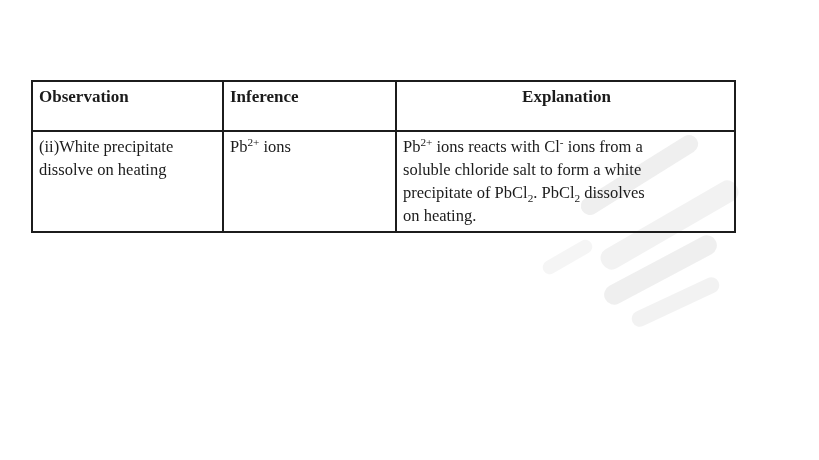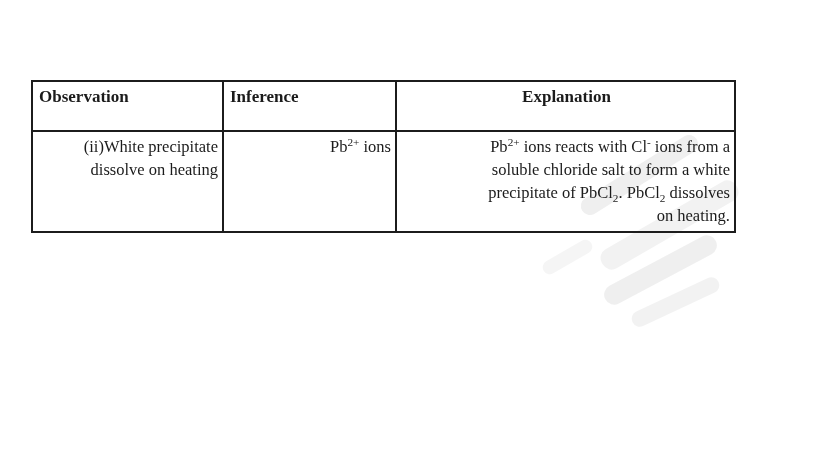--- a/index.html
+++ b/index.html
@@ -47,21 +47,21 @@
     font-size: 17px;
     font-weight: bold;
     text-align: left;
     height: 45px;
   }
   .obs-table th.center { text-align: center; }
   col.c-obs { width: 191px; }
   col.c-inf { width: 173px; }
   col.c-exp { width: 339px; }
   tr.row-1 td { height: 65px; }
-  tr.row-2 td { height: 96px; text-align: right; }
+  tr.row-2 td { height: 96px; }
   td.obs-cell { white-space: pre-line; }
   td.exp-cell { white-space: pre-wrap; }
   sup, sub { line-height: 0; font-size: 0.68em; }
   sup { vertical-align: super; }
   sub { vertical-align: sub; }
 </style>
 </head>
 <body>
 
 <div class="page">

